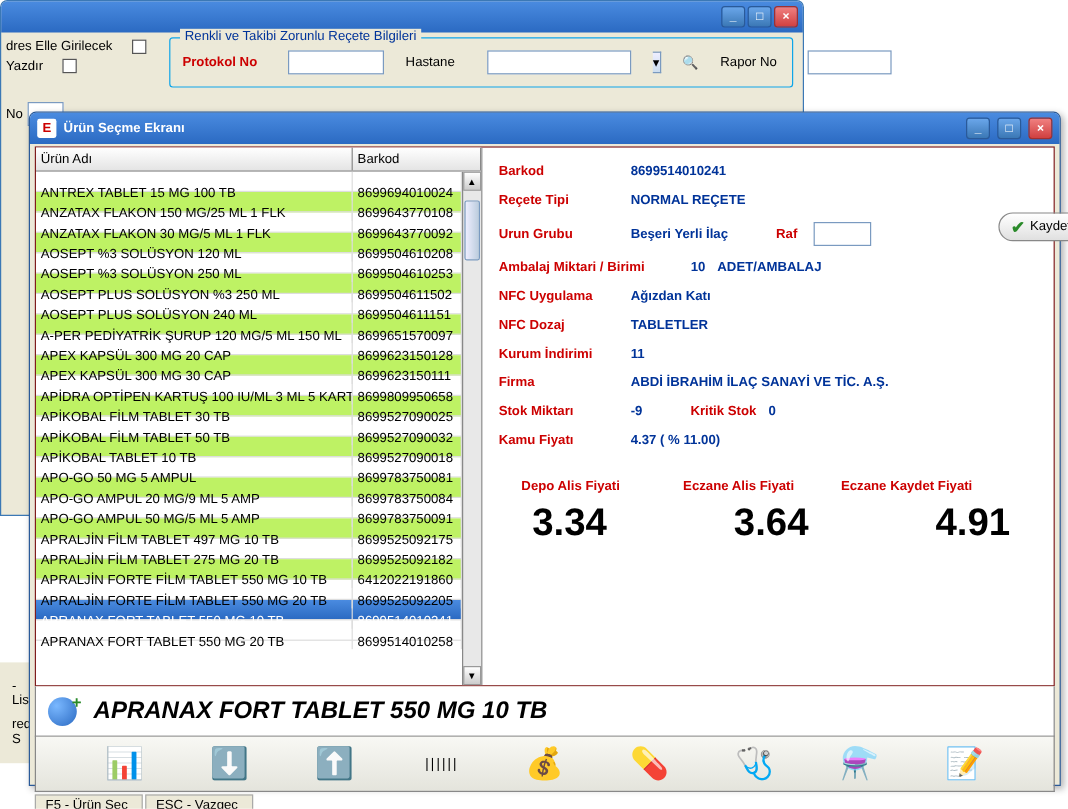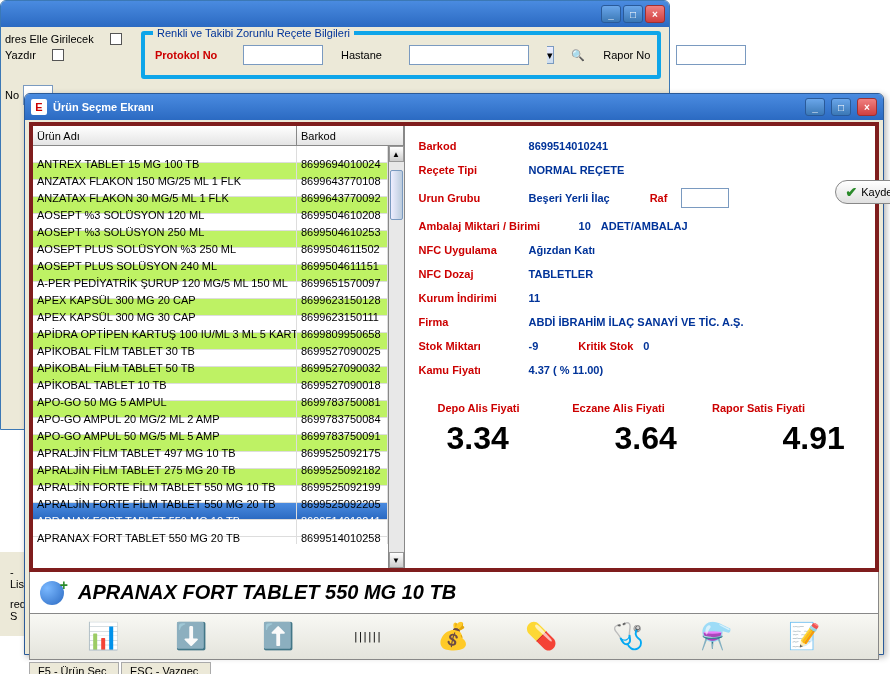--- a/index.html
+++ b/index.html
@@ -5,36 +5,36 @@
 * { box-sizing: border-box; margin: 0; padding: 0; font-family: Tahoma, Arial, sans-serif; font-size: 11px; }
 body { background: #fff; width: 890px; height: 674px; position: relative; overflow: hidden; }
 
 
 .back-window { position: absolute; top: 0; left: 0; width: 670px; height: 430px; border: 1px solid #3b78b5; border-radius: 6px 6px 0 0; background: #ece9d8; }
 .back-titlebar { height: 26px; background: linear-gradient(#4a8be0,#2b6ac2); border-radius: 5px 5px 0 0; display: flex; justify-content: flex-end; align-items: center; padding: 0 4px; gap: 2px; }
 .win-btn { width: 20px; height: 18px; background: linear-gradient(#6aa6ea,#3b78b5); border: 1px solid #2a5a99; border-radius: 3px; display: flex; align-items: center; justify-content: center; color: #fff; font-weight: bold; font-size: 10px; cursor: pointer; }
 .win-btn.close { background: linear-gradient(#f08080,#d04040); border-color: #a03030; }
 .back-left { position: absolute; top: 30px; left: 0; font-size: 11px; }
 .back-left div { padding: 2px 4px; display: flex; align-items: center; gap: 16px; }
-.fieldset { border: 4px solid #0ea5e9; border-radius: 3px; margin: 4px 0 0 140px; padding: 6px 10px; position: relative; width: 520px; }
+.fieldset { border: 1px solid #0ea5e9; border-radius: 3px; margin: 4px 0 0 140px; padding: 6px 10px; position: relative; width: 520px; }
 .fieldset-legend { position: absolute; top: -8px; left: 8px; background: #ece9d8; padding: 0 4px; color: #003399; }
 .fieldset-row { display: flex; align-items: center; gap: 18px; padding: 4px 0; }
 .fieldset-row label { color: #cc0000; font-weight: bold; min-width: 70px; }
 .fieldset-row input { border: 1px solid #7a9ac0; height: 20px; padding: 0 4px; background: #fff; }
 .combo-arrow { width: 16px; height: 18px; background: linear-gradient(#eef,#cde); border: 1px solid #7a9ac0; border-left: none; display: flex; align-items: center; justify-content: center; cursor: pointer; }
 .no-row { position: absolute; top: 80px; left: 0; display: flex; align-items: center; gap: 4px; padding: 4px; }
 .side-labels { position: absolute; top: 552px; left: 0; font-size: 11px; background: #ece9d8; padding: 10px; width: 32px; }
 .side-labels div { padding: 4px 0; }
 
 
 .front-window { position: absolute; top: 93px; left: 24px; width: 860px; height: 562px; border: 1px solid #2a5a99; border-radius: 6px 6px 0 0; background: #ece9d8; box-shadow: 2px 2px 6px rgba(0,0,0,0.3); }
 .front-titlebar { height: 26px; background: linear-gradient(#4a8be0,#2b6ac2); border-radius: 5px 5px 0 0; display: flex; align-items: center; padding: 0 6px; gap: 6px; }
 .title-icon { width: 16px; height: 16px; background: #fff; border-radius: 2px; color: #cc0000; font-weight: bold; display: flex; align-items: center; justify-content: center; font-size: 11px; }
 .title-text { color: #fff; font-weight: bold; flex: 1; }
-.front-body { display: flex; height: 450px; border: 4px solid #7f1d1d; margin: 2px 4px 0 4px; background: #fff; }
+.front-body { display: flex; height: 450px; border: 1px solid #7f1d1d; margin: 2px 4px 0 4px; background: #fff; }
 
 
 .table-wrap { width: 400px; display: flex; flex-direction: column; border-right: 1px solid #888; }
 .table-head { display: flex; background: linear-gradient(#fff,#e4e4e4); border-bottom: 1px solid #888; height: 20px; }
 .th { padding: 2px 4px; border-right: 1px solid #888; display: flex; align-items: center; }
 .th-name { width: 264px; }
 .th-barkod { flex: 1; }
 .table-body { flex: 1; overflow: hidden; position: relative; }
 .tr { display: flex; height: 17px; border-bottom: 1px solid #ddd; }
 .tr.alt { background: #bef264; }
@@ -194,38 +194,38 @@
             </div>
             <div class="tr alt">
               <div class="td td-name">APİKOBAL TABLET 10 TB</div>
               <div class="td td-barkod">8699527090018</div>
             </div>
             <div class="tr">
               <div class="td td-name">APO-GO  50 MG 5 AMPUL</div>
               <div class="td td-barkod">8699783750081</div>
             </div>
             <div class="tr alt">
-              <div class="td td-name">APO-GO AMPUL 20 MG/2 ML 2 AMP</div>
+              <div class="td td-name">APO-GO AMPUL 20 MG/9 ML 5 AMP</div>
               <div class="td td-barkod">8699783750084</div>
             </div>
             <div class="tr">
               <div class="td td-name">APO-GO AMPUL 50 MG/5 ML 5 AMP</div>
               <div class="td td-barkod">8699783750091</div>
             </div>
             <div class="tr alt">
               <div class="td td-name">APRALJİN FİLM TABLET 497 MG 10 TB</div>
               <div class="td td-barkod">8699525092175</div>
             </div>
             <div class="tr">
               <div class="td td-name">APRALJİN FİLM TABLET 275 MG 20 TB</div>
               <div class="td td-barkod">8699525092182</div>
             </div>
             <div class="tr alt">
               <div class="td td-name">APRALJİN FORTE FİLM TABLET 550 MG 10 TB</div>
-              <div class="td td-barkod">8699525092199</div>
+              <div class="td td-barkod">6412022191860</div>
             </div>
             <div class="tr">
               <div class="td td-name">APRALJİN FORTE FİLM TABLET 550 MG 20 TB</div>
               <div class="td td-barkod">8699525092205</div>
             </div>
             <div class="tr alt sel">
               <div class="td td-name">APRANAX FORT TABLET 550 MG 10 TB</div>
               <div class="td td-barkod">8699514010241</div>
             </div>
             <div class="tr">
@@ -286,21 +286,21 @@
         <span class="dval">0</span>
       </div>
       <div class="drow">
           <span class="dlabel">Kamu Fiyatı</span>
           <span class="dval">4.37  ( % 11.00)</span>
         </div>
 
       <div class="price-head">
         <div>Depo Alis Fiyati</div>
         <div>Eczane Alis Fiyati</div>
-        <div>Rapor Satis Fiyati</div>
+        <div>Eczane Kaydet Fiyati</div>
       </div>
       <div class="price-row">
         <div>3.34</div>
         <div>3.64</div>
         <div>4.91</div>
       </div>
 
       <div class="kaydet-btn">
         <span class="chk">✔</span>
         <span>Kaydet</span>

